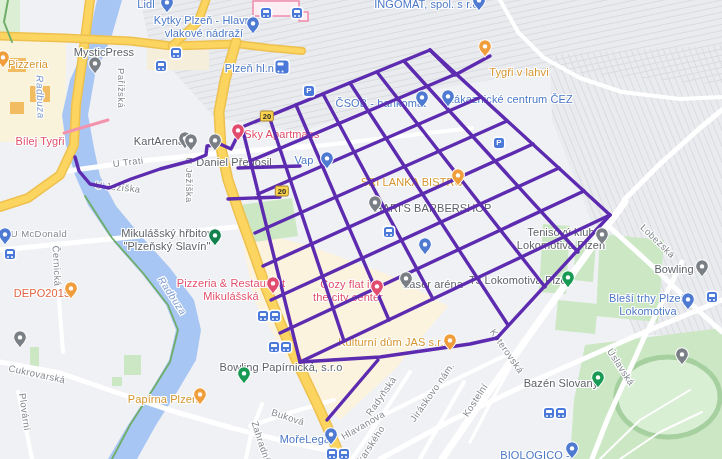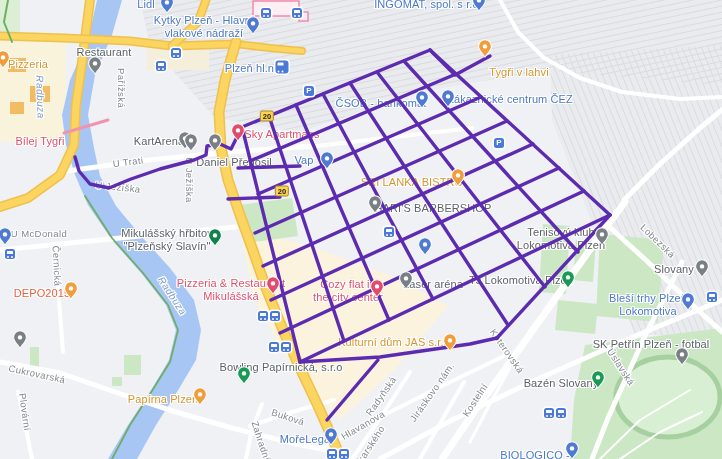--- a/index.html
+++ b/index.html
@@ -497,21 +497,21 @@
       <polyline points="64,133 108,120" fill="none" stroke-linecap="round" stroke-linejoin="round" stroke="#f293ae" stroke-width="3"></polyline>
       <polyline points="8,0 4,22 12,42" fill="none" stroke-linecap="round" stroke-linejoin="round" stroke="#6fae69" stroke-width="2"></polyline>
       <polyline points="85,196 112,238 143,273 168,305 178,330 170,362 150,394 130,425 112,459" fill="none" stroke-linecap="round" stroke-linejoin="round" stroke="#6fae69" stroke-width="1.8"></polyline>
     </svg>
   <div id="labels">
       <div class="lbl poi" style="left: 146px; top: 4px; color: rgb(75, 120, 198);">Lidl</div>
       <div class="lbl poi" style="left: 204px; top: 27px; color: rgb(75, 120, 198);">Kytky Plzeň - Hlavní
 vlakové nádraží</div>
       <div class="lbl poi" style="left: 428px; top: 4px; color: rgb(75, 120, 198);">INGOMAT, spol. s r.o.</div>
       <div class="lbl poi" style="left: 519px; top: 72px; color: rgb(214, 149, 47);">Tygři v lahvi</div>
-      <div class="lbl poi" style="left: 104px; top: 52px; color: rgb(93, 98, 104);">Restaurant</div>
+      <div class="lbl poi" style="left: 104px; top: 52px; color: rgb(93, 98, 104);">MysticPress</div>
       <div class="lbl poi" style="left: 28px; top: 64px; color: rgb(214, 149, 47);">Pizzeria</div>
       <div class="lbl poi" style="left: 251px; top: 68px; color: rgb(75, 120, 198);">Plzeň hl.n.</div>
       <div class="lbl poi" style="left: 381px; top: 103px; color: rgb(75, 120, 198);">ČSOB - bankomat</div>
       <div class="lbl poi" style="left: 510px; top: 99px; color: rgb(75, 120, 198);">Zákaznické centrum ČEZ</div>
       <div class="lbl poi" style="left: 40px; top: 141px; color: rgb(224, 80, 107);">Bílej Tygři</div>
       <div class="lbl poi" style="left: 159px; top: 141px; color: rgb(93, 98, 104);">KartArena</div>
       <div class="lbl poi" style="left: 282px; top: 134px; color: rgb(224, 80, 107);">Sky Apartmans</div>
       <div class="lbl poi" style="left: 234px; top: 162px; color: rgb(93, 98, 104);">Daniel Přenosil</div>
       <div class="lbl poi" style="left: 304px; top: 160px; color: rgb(75, 120, 198);">Vap</div>
       <div class="lbl poi" style="left: 412px; top: 182px; color: rgb(214, 149, 47);">SRI LANKA BISTRO</div>
@@ -520,24 +520,23 @@
 "Plzeňský Slavín"</div>
       <div class="lbl poi" style="left: 42px; top: 293px; color: rgb(224, 99, 64);">DEPO2015</div>
       <div class="lbl poi" style="left: 231px; top: 290px; color: rgb(224, 80, 107);">Pizzeria &amp; Restaurant
 Mikulášská</div>
       <div class="lbl poi" style="left: 348px; top: 291px; color: rgb(224, 80, 107);">Cozy flat in
 the city center</div>
       <div class="lbl poi" style="left: 433px; top: 284px; color: rgb(93, 98, 104);">Laser aréna</div>
       <div class="lbl poi" style="left: 521px; top: 280px; color: rgb(93, 98, 104);">TJ Lokomotiva Plzeň</div>
       <div class="lbl poi" style="left: 561px; top: 239px; color: rgb(93, 98, 104);">Tenisový klub
 Lokomotiva Plzeň</div>
-      <div class="lbl poi" style="left: 674px; top: 269px; color: rgb(93, 98, 104);">Slovany</div>
+      <div class="lbl poi" style="left: 674px; top: 269px; color: rgb(93, 98, 104);">Bowling</div>
       <div class="lbl poi" style="left: 648px; top: 305px; color: rgb(75, 120, 198);">Bleší trhy Plzeň
 Lokomotiva</div>
-      <div class="lbl poi" style="left: 651px; top: 344px; color: rgb(93, 98, 104);">SK Petřín Plzeň - fotbal</div>
       <div class="lbl poi" style="left: 561px; top: 383px; color: rgb(93, 98, 104);">Bazén Slovany</div>
       <div class="lbl poi" style="left: 535px; top: 455px; color: rgb(75, 120, 198);">BIOLOGICO -</div>
       <div class="lbl poi" style="left: 394px; top: 342px; color: rgb(214, 149, 47);">Kulturní dům JAS s.r.o</div>
       <div class="lbl poi" style="left: 281px; top: 367px; color: rgb(93, 98, 104);">Bowling Papírnická, s.r.o</div>
       <div class="lbl poi" style="left: 163px; top: 399px; color: rgb(214, 149, 47);">Papírna Plzeň</div>
       <div class="lbl poi" style="left: 305px; top: 439px; color: rgb(75, 120, 198);">MořeLega</div>
       <div class="lbl street" style="left: 128px; top: 162px; transform: translate(-50%, -50%) rotate(-7deg);">U Trati</div>
       <div class="lbl street" style="left: 118px; top: 187px; transform: translate(-50%, -50%) rotate(6deg);">U Ježíška</div>
       <div class="lbl street" style="left: 189px; top: 180px; transform: translate(-50%, -50%) rotate(90deg);">U Ježíška</div>
       <div class="lbl street" style="left: 121px; top: 88px; transform: translate(-50%, -50%) rotate(90deg);">Pařížská</div>

